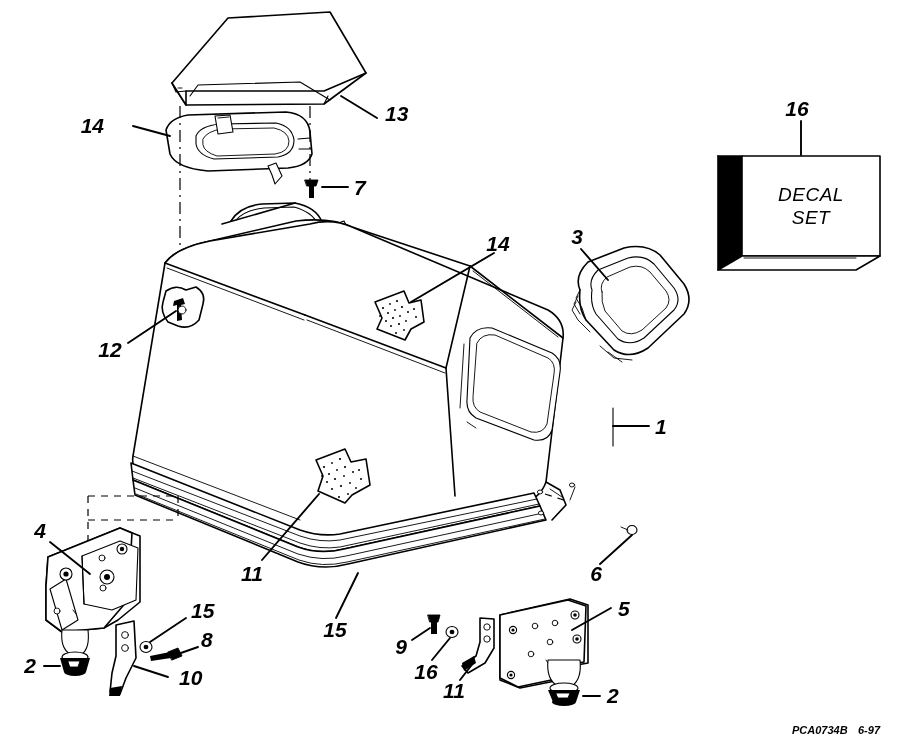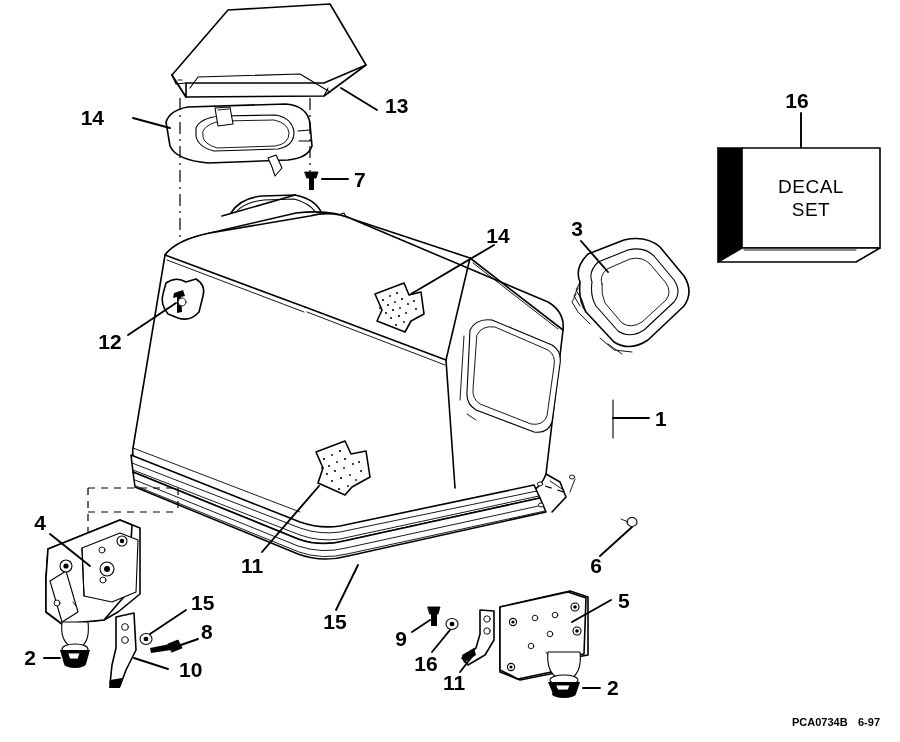--- a/index.html
+++ b/index.html
@@ -10,23 +10,24 @@
   }
   body {
     width: 900px;
     height: 742px;
     position: relative;
     font-family: "Liberation Sans", sans-serif;
     overflow: hidden;
   }
   #diagram-root {
     position: absolute;
-    left: 0; top: 0;
+    left: 0; top: 8px;
     width: 900px;
     height: 550px;
+    font-style: italic;
   }
   svg.sheet {
     display: block;
     width: 900px;
     height: 742px;
     background: #ffffff;
   }
   .callout-num {
     font-family: "Liberation Sans", sans-serif;
     font-weight: bold;

